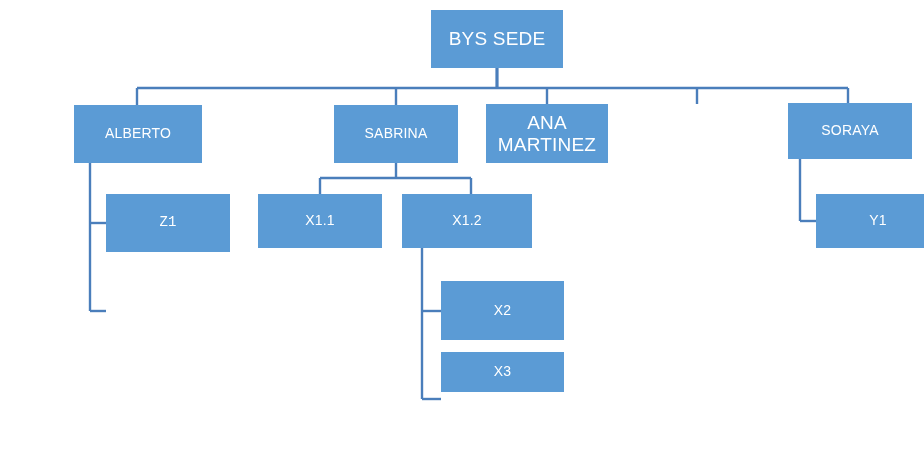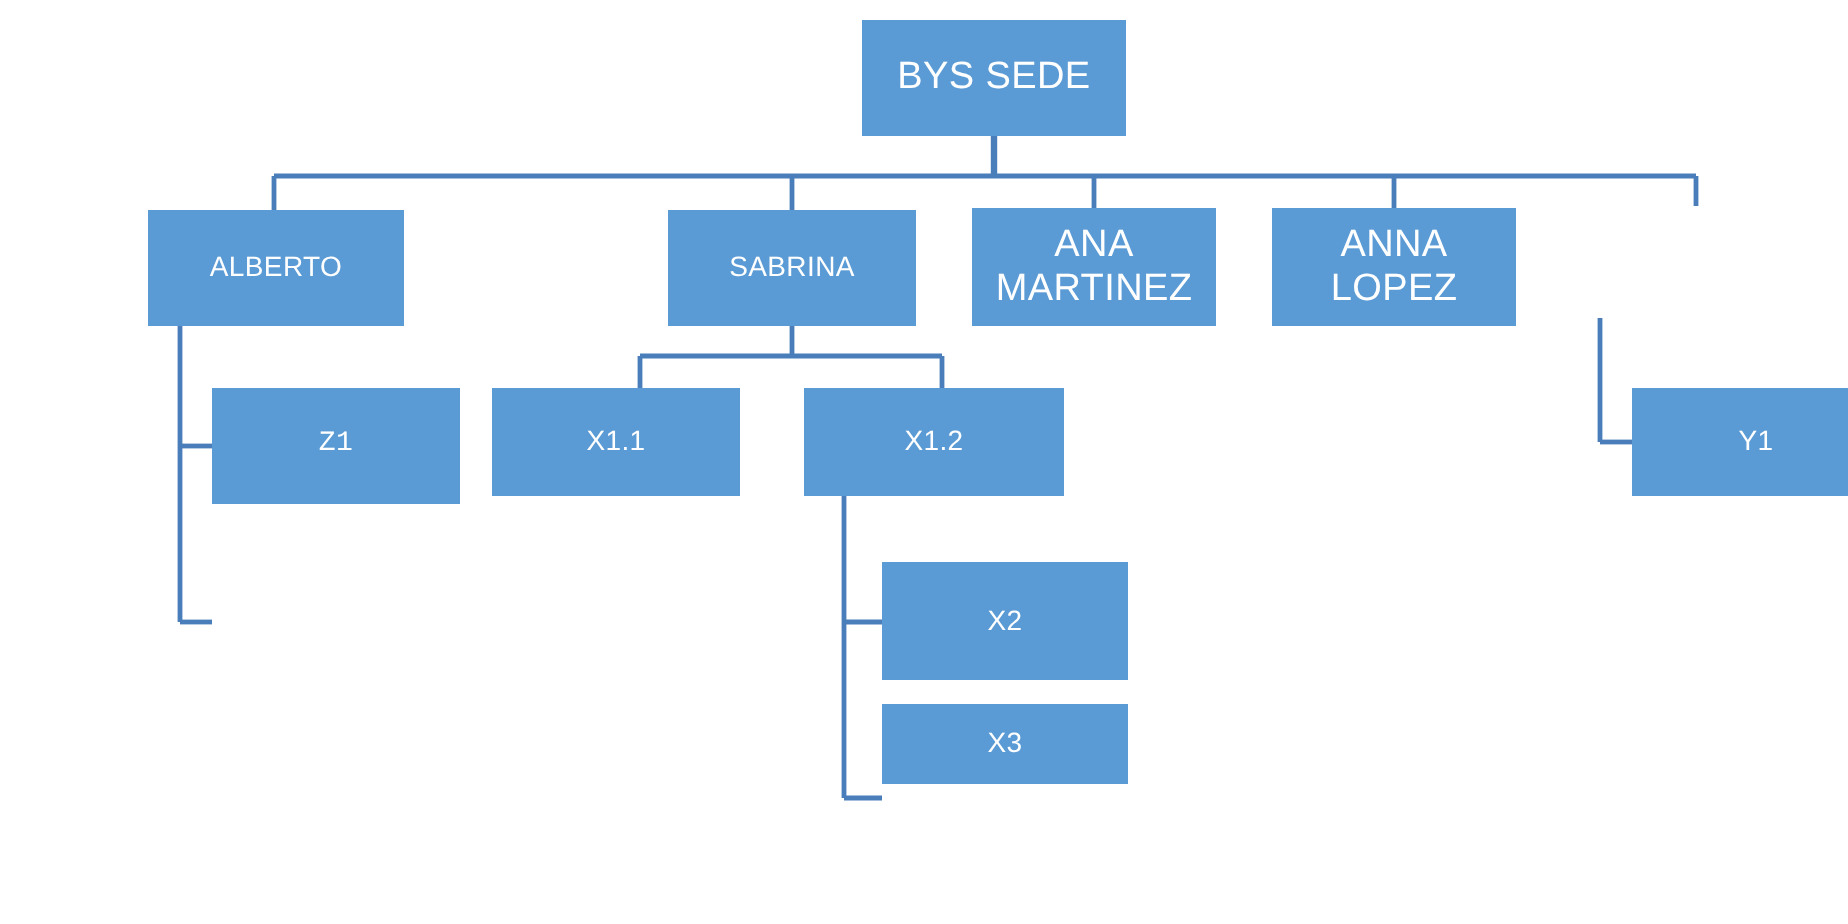--- a/index.html
+++ b/index.html
@@ -83,28 +83,27 @@
 
   <div class="node node-root" style="left:385px; top:10px; width:132px; height:58px;">BYS SEDE</div>
 
   <div class="node" style="left:28px; top:105px; width:128px; height:58px;">ALBERTO</div>
 
   <div class="node" style="left:288px; top:105px; width:124px; height:58px;">SABRINA</div>
 
   <div class="node two-line" style="left:440px; top:104px; width:122px; height:59px;">ANA
 MARTINEZ</div>
 
-  <div class="node two-line" style="left:590px; top:104px; width:122px; height:59px;">ANNA
-LOPEZ</div>
 
+  <div class="node" style="left:742px; top:103px; width:124px; height:56px;">SORAYA</div>
 
   <div class="node" style="left:60px; top:194px; width:124px; height:58px;font-family:Liberation Mono, monospace;">Z1</div>
 
 
-  <div class="node" style="left:200px; top:194px; width:124px; height:54px;">X1.1</div>
+  <div class="node" style="left:212px; top:194px; width:124px; height:54px;">X1.1</div>
 
   <div class="node" style="left:356px; top:194px; width:130px; height:54px;">X1.2</div>
 
   <div class="node" style="left:770px; top:194px; width:124px; height:54px;">Y1</div>
 
   <div class="node" style="left:395px; top:281px; width:123px; height:59px;">X2</div>
 
   <div class="node" style="left:395px; top:352px; width:123px; height:40px;">X3</div>
 
 </div>

